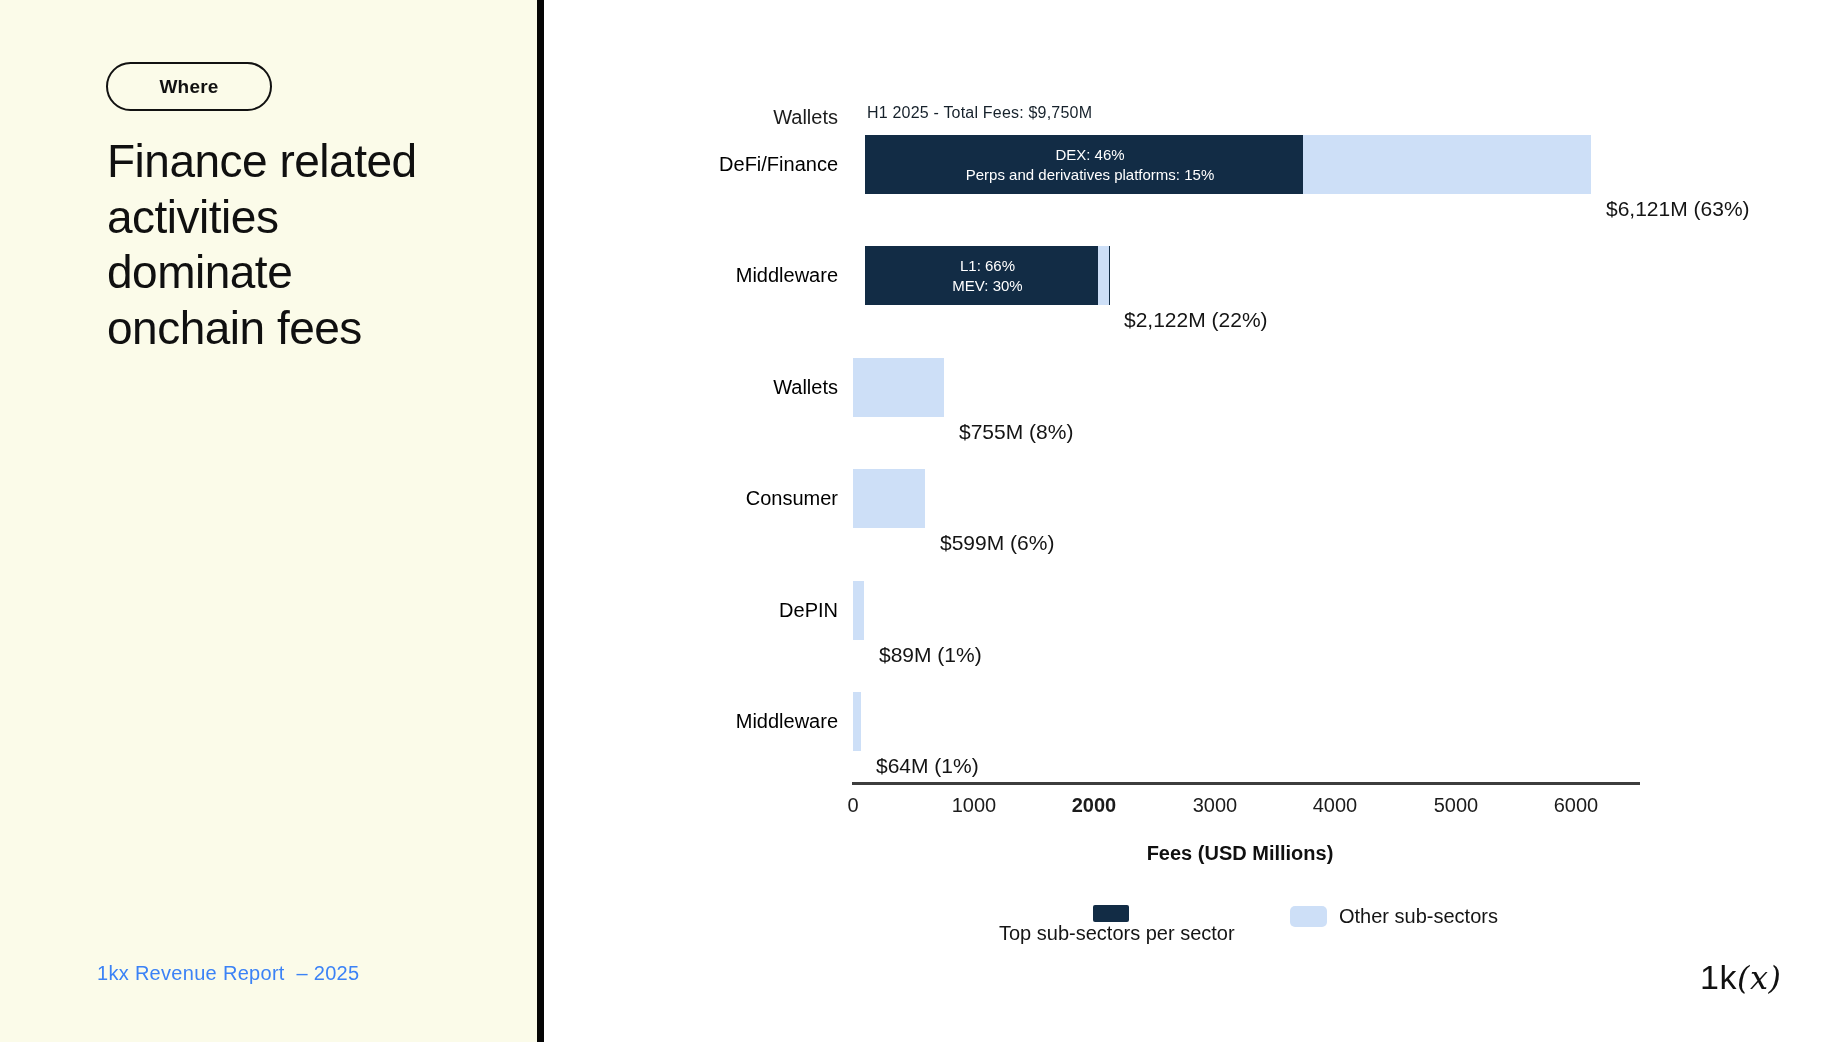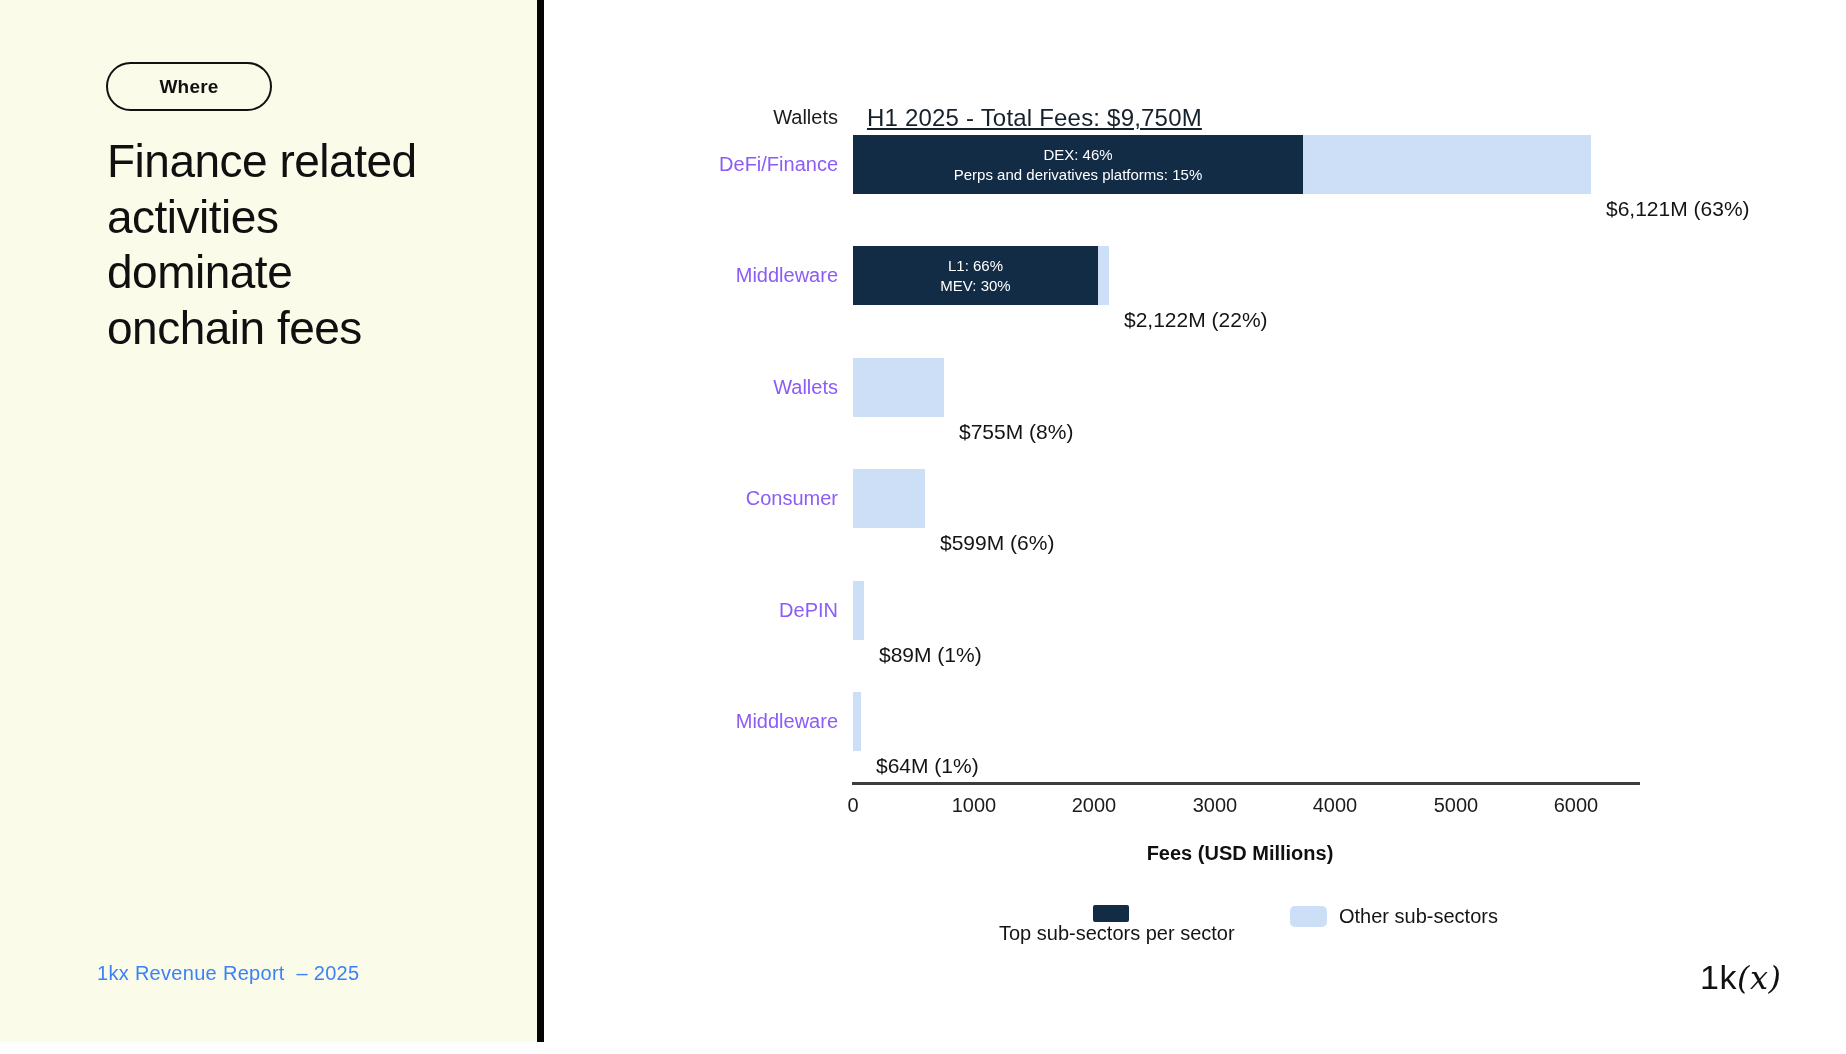--- a/index.html
+++ b/index.html
@@ -34,27 +34,27 @@
     position:absolute; left:97px; top:962px;
     font-size:20px; letter-spacing:0.3px; white-space:pre; color:#3b82f6;
   }
   
   .chart-header-sectors {
     position:absolute; left:600px; top:106px; width:238px;
     text-align:right; font-size:20px; color:#1c1c1c;
   }
   .chart-header-title {
     position:absolute; left:867px; top:104px;
-    font-size:24px; font-weight:500; letter-spacing:0.2px; color:#16212b;text-decoration:underline;
+    font-size:16px; font-weight:500; letter-spacing:0.2px; color:#16212b;
   }
   .cat-label {
     position:absolute; left:560px; width:278px; text-align:right;
-    font-size:20px; color:#8b5cf6;
+    font-size:20px; color:#000000;
   }
-  .bar-seg-dark { position:absolute; background:#122C45; }
+  .bar-seg-dark { position:absolute; background:#122C45;margin-left:12px; }
   .bar-seg-light { position:absolute; background:#CDDFF7; }
   .bar-inner-text {
     position:absolute; inset:0; display:flex; flex-direction:column;
     align-items:center; justify-content:center;
     color:#ffffff; font-size:15px; line-height:1.3;
     white-space:pre-line; text-align:center;
   }
   .value-label {
     position:absolute; font-size:21px; color:#141414; white-space:nowrap;margin-top:44px;
   }
@@ -131,21 +131,21 @@
     <div class="bar-seg-light" style="left: 853px; top: 469px; width: 72px; height: 59px;"></div>
     <div class="value-label" style="left: 940px; top: 486.5px;">$599M (6%)</div>
     <div class="cat-label" style="top: 598.5px;">DePIN</div>
     <div class="bar-seg-light" style="left: 853px; top: 581px; width: 11px; height: 59px;"></div>
     <div class="value-label" style="left: 879px; top: 598.5px;">$89M (1%)</div>
     <div class="cat-label" style="top: 709.5px;">Middleware</div>
     <div class="bar-seg-light" style="left: 853px; top: 692px; width: 8px; height: 59px;"></div>
     <div class="value-label" style="left: 876px; top: 709.5px;">$64M (1%)</div>
     <div class="axis-tick" style="left: 853px;">0</div>
     <div class="axis-tick" style="left: 974px;">1000</div>
-    <div class="axis-tick" style="left: 1094px;">2000</div>
+    <div class="axis-tick" style="left: 1094px; font-weight: bold;">2000</div>
     <div class="axis-tick" style="left: 1215px;">3000</div>
     <div class="axis-tick" style="left: 1335px;">4000</div>
     <div class="axis-tick" style="left: 1456px;">5000</div>
     <div class="axis-tick" style="left: 1576px;">6000</div>
     <div class="legend-item" style="left: 999px; flex-direction: column;">
       <span class="legend-swatch-dark"></span>
       <span>Top sub-sectors per sector</span>
     </div>
     <div class="legend-item" style="left: 1290px;">
       <span class="legend-swatch-light"></span>

